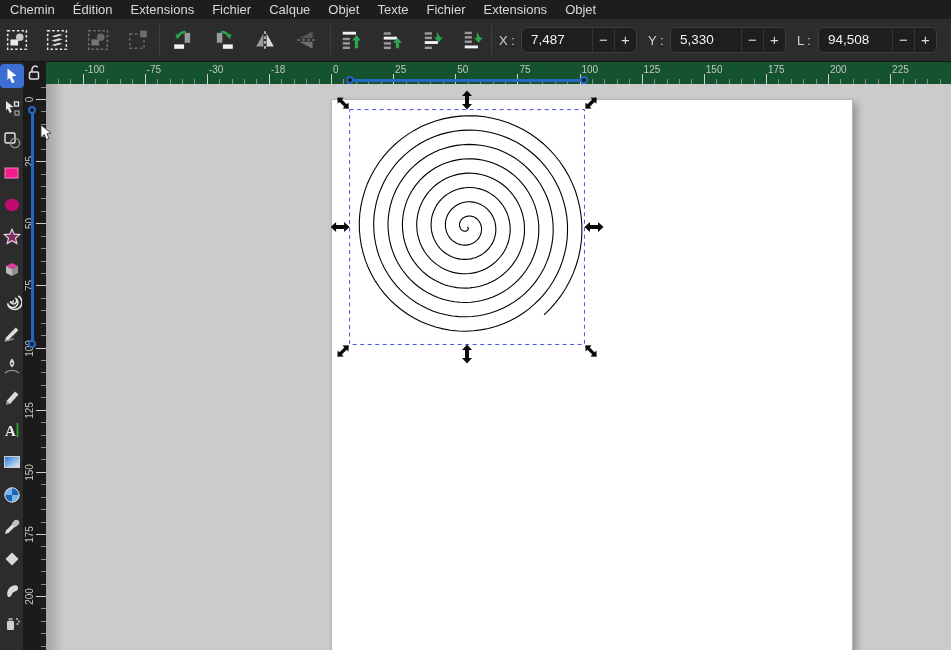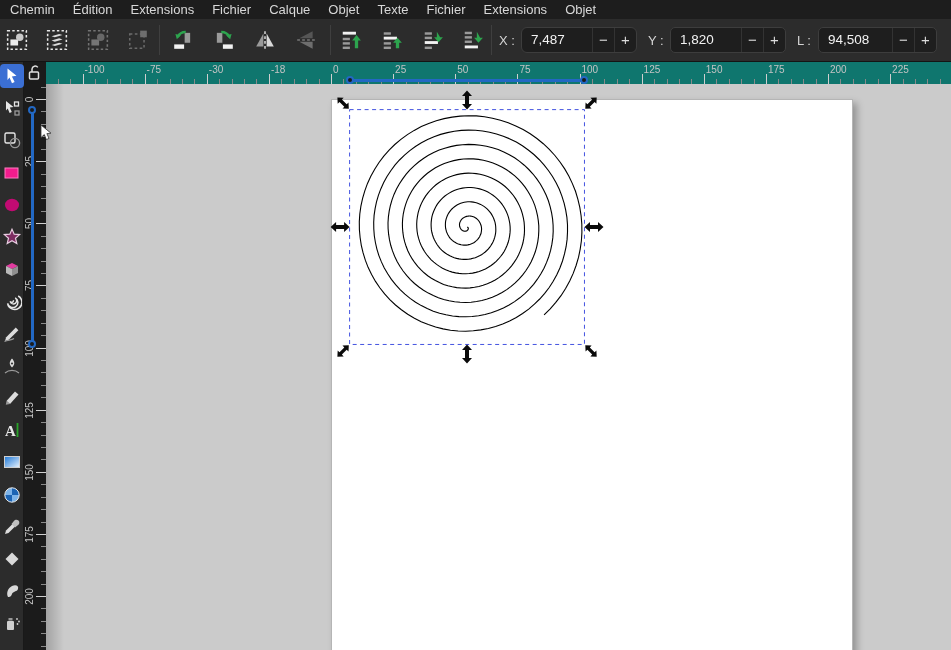--- a/index.html
+++ b/index.html
@@ -28,21 +28,21 @@
 
   
   #toolbox{position:absolute;left:0;top:62px;width:24px;height:588px;background:#2c2c2c;
            border-right:1px solid #191919;box-sizing:border-box;}
   .tool{position:absolute;left:0;width:24px;height:24px;border-radius:4px;cursor:pointer;}
   .tool svg{width:20px;height:20px;margin:2px;display:block;}
   .tool.active{background:#3b6fd4;}
 
   
   #ruler-corner{position:absolute;left:24px;top:62px;width:22px;height:22px;background:#1b1b1b;cursor:pointer;}
-  #hruler{position:absolute;left:46px;top:62px;width:905px;height:22px;background:#0f766e;overflow:hidden;}
+  #hruler{position:absolute;left:46px;top:62px;width:905px;height:22px;background:#14532d;overflow:hidden;}
   #vruler{position:absolute;left:24px;top:84px;width:22px;height:566px;background:#1b1b1b;overflow:hidden;}
   .htick{position:absolute;width:1px;background:#8a8a8a;}
   .htick.major{background:#cfcfcf;}
   .hlabel{position:absolute;top:2px;font-size:10px;color:#c4c4c4;white-space:nowrap;}
   .vtick{position:absolute;height:1px;background:#8a8a8a;}
   .vtick.major{background:#cfcfcf;}
   .vlabel{position:absolute;font-size:10px;color:#c4c4c4;width:28px;text-align:center;
           transform:rotate(-90deg);white-space:nowrap;}
   .ruler-span{position:absolute;background:#2268c4;}
   .ruler-dot{position:absolute;width:4px;height:4px;border:2px solid #2268c4;border-radius:50%;background:#1b1b1b;}
@@ -170,21 +170,21 @@
     <div class="tb-sep" style="left: 330px;"></div>
     <div class="tb-sep" style="left: 491px;"></div>
     <span class="spin-label" style="left: 499px;">X :</span>
     <div class="spin-box" style="left: 521px; width: 116px; border-radius: 6px;">
       <div class="spin-value">7,487</div>
       <button class="spin-btn">−</button>
       <button class="spin-btn">+</button>
     </div>
     <span class="spin-label" style="left: 648px;">Y :</span>
     <div class="spin-box" style="left: 670px; width: 116px;">
-      <div class="spin-value">1,820</div>
+      <div class="spin-value">5,330</div>
       <button class="spin-btn">−</button>
       <button class="spin-btn">+</button>
     </div>
     <span class="spin-label" style="left: 797px;">L :</span>
     <div class="spin-box" style="left: 818px; width: 119px;">
       <div class="spin-value">94,508</div>
       <button class="spin-btn">−</button>
       <button class="spin-btn">+</button>
     </div>
   </div>

